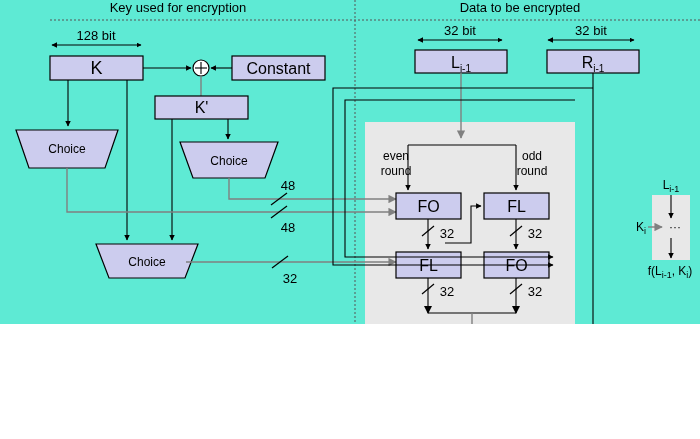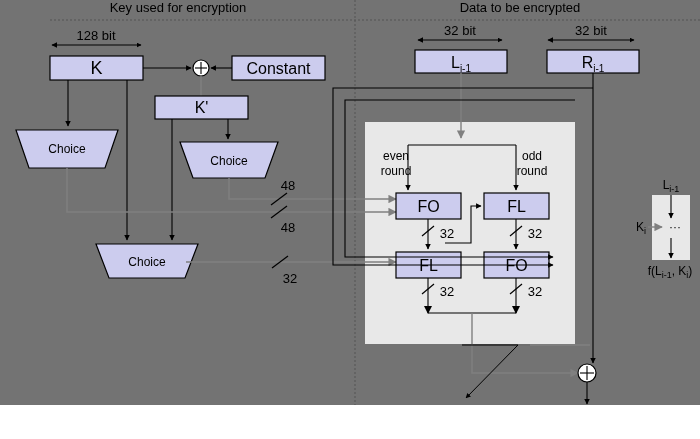--- a/index.html
+++ b/index.html
@@ -3,22 +3,22 @@
 <meta charset="utf-8">
 <style>
   html, body {
     margin: 0;
     padding: 0;
     background: #ffffff;
   }
   #canvas {
     position: relative;
     width: 700px;
-    height: 405px;
-    background: #737373;
+    height: 324px;
+    background: #5eead4;
     font-family: "Liberation Sans", sans-serif;
     overflow: hidden;
   }
   svg#diagram {
     position: absolute;
     left: 0;
     top: 0;
     width: 700px;
     height: 439px;
   }

